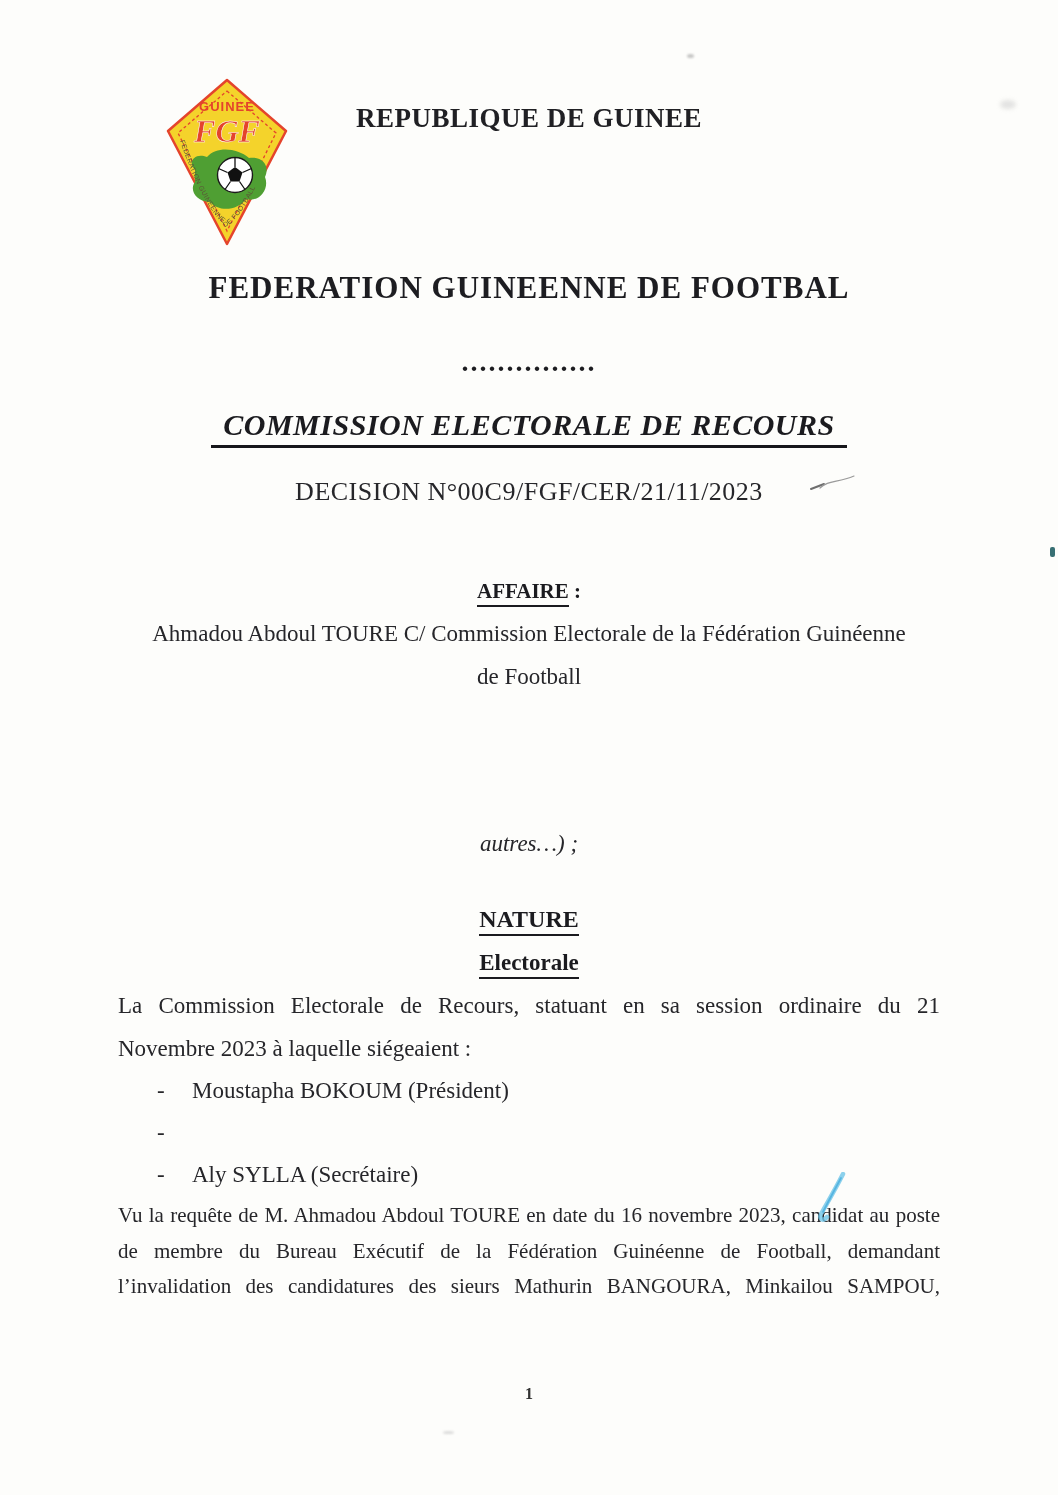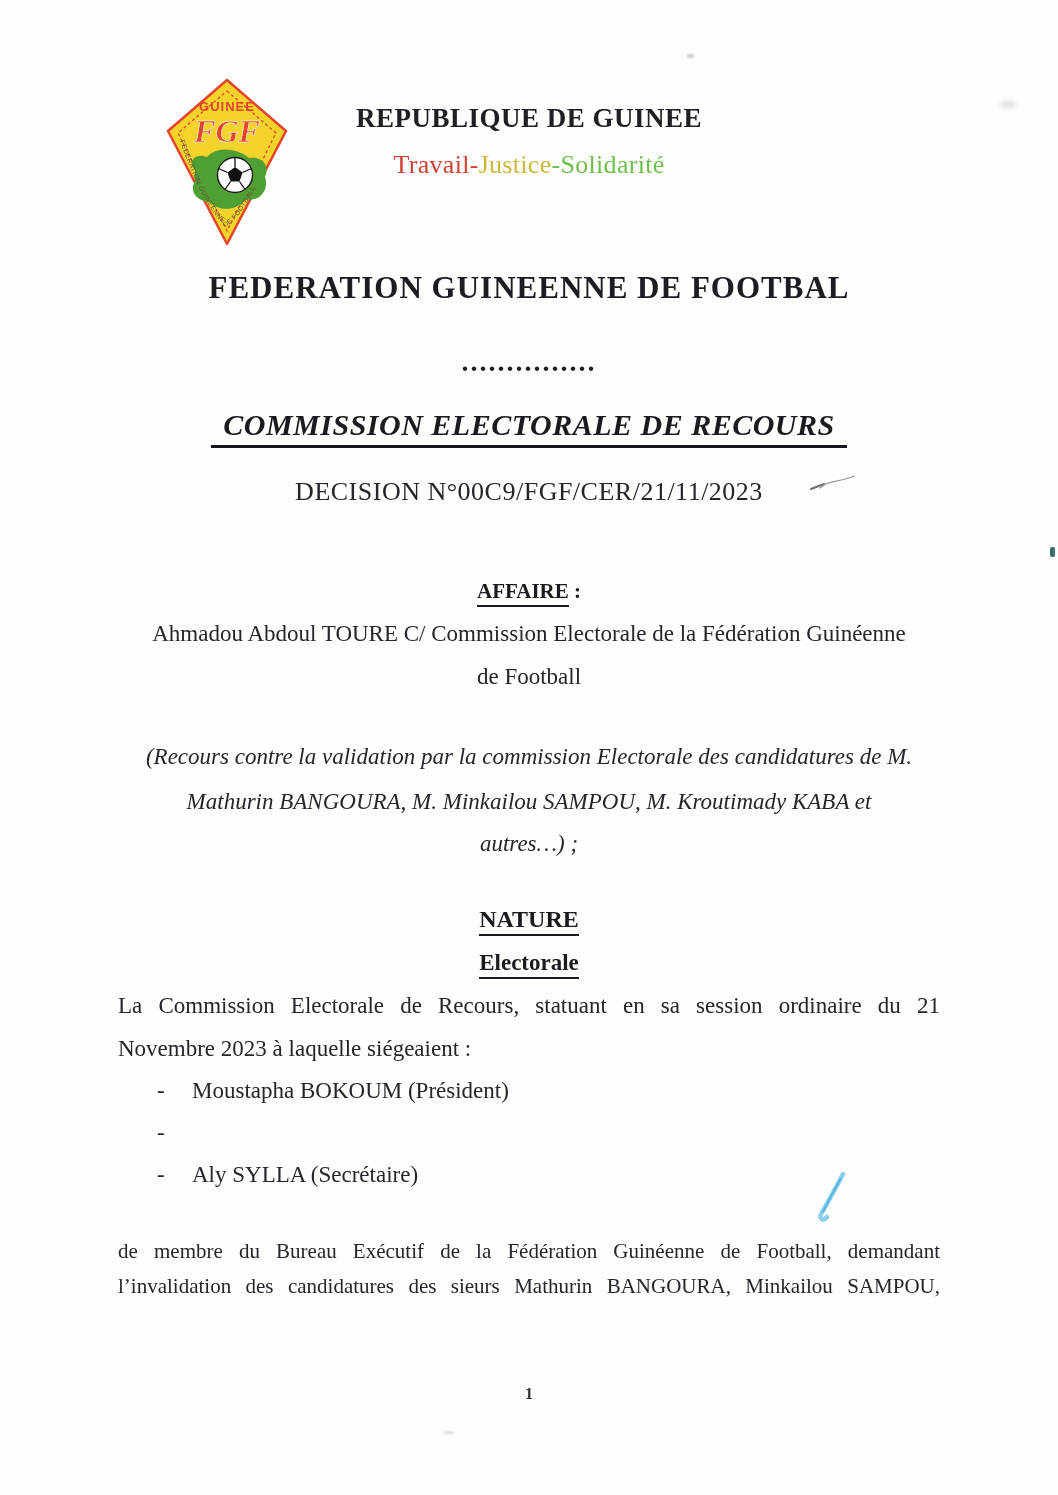--- a/index.html
+++ b/index.html
@@ -85,42 +85,37 @@
       <path d="M70 79.5 L70 89 M77.5 94.5 L86.5 90.5 M74.5 103.5 L80 111.5 M65.5 103.5 L60 111.5 M62.5 94.5 L53.5 90.5" stroke="#111111" stroke-width="1.3" fill="none"></path>
     </g>
     <path id="logo-ring-path" d="M14 60 C30 108 48 140 62 148 C76 140 94 108 110 60" fill="none"></path>
     <text font-size="6.8" fill="#5c5238" letter-spacing="0.4" font-family="Liberation Sans, sans-serif">
       <textPath href="#logo-ring-path" startOffset="3">FEDERATION GUINEENNE DE FOOTBALL</textPath>
     </text>
   </svg>
 
   <div class="line center republic">REPUBLIQUE DE GUINEE</div>
 
-  <div class="line center motto">
-    <span class="m-red">Travail-</span><span class="m-yellow">Justice</span><span class="m-green">-Solidarité</span>
-  </div>
 
   <div class="line center federation">FEDERATION GUINEENNE DE FOOTBAL</div>
 
   <div class="line center dots">...............</div>
 
   <div class="line center commission">
     <span class="u3">COMMISSION ELECTORALE DE RECOURS</span>
   </div>
 
   <div class="line center decision">DECISION N°00C9/FGF/CER/21/11/2023</div>
 
   <div class="line center affaire">
     <span class="uh">AFFAIRE</span><span>&nbsp;:</span>
   </div>
   <div class="line center body23 aff1">Ahmadou Abdoul TOURE C/ Commission Electorale de la Fédération Guinéenne</div>
   <div class="line center body23 aff2">de Football</div>
 
-  <div class="line center body23 it rec1">(Recours contre la validation par la commission Electorale des candidatures de M.</div>
-  <div class="line center body23 it rec2">Mathurin BANGOURA, M. Minkailou SAMPOU, M. Kroutimady KABA et</div>
   <div class="line center body23 it rec3">autres…) ;</div>
 
   <div class="line center nature">
     <span class="uh">NATURE</span>
   </div>
   <div class="line center electorale">
     <span class="uh">Electorale</span>
   </div>
 
   <div class="line body23 just intro1">La Commission Electorale de Recours, statuant en sa session ordinaire du 21</div>
@@ -131,20 +126,21 @@
     <span>Moustapha BOKOUM (Président)</span>
   </div>
   <div class="line body23 member mem2">
     <span class="bullet">-</span>
   </div>
   <div class="line body23 member mem3">
     <span class="bullet">-</span>
     <span>Aly SYLLA (Secrétaire)</span>
   </div>
 
+  <div class="line pet just pet1">Vu la requête de M. Ahmadou Abdoul TOURE en date du 16 novembre 2023, candidat au poste</div>
   <div class="line pet just pet2">de membre du Bureau Exécutif de la Fédération Guinéenne de Football, demandant</div>
   <div class="line pet just pet3">l’invalidation des candidatures des sieurs Mathurin BANGOURA, Minkailou SAMPOU,</div>
 
   <div class="line center pagenum">1</div>
 
   <svg class="pen-mark" width="48" height="20" viewBox="0 0 48 20" aria-hidden="true">
     <path d="M1 15 L14 10" stroke="#6e6e6e" stroke-width="2" fill="none" stroke-linecap="round"></path>
     <path d="M10 14 C18 6 28 9 44 2" stroke="#9a9a9a" stroke-width="1.2" fill="none" stroke-linecap="round"></path>
   </svg>
 

